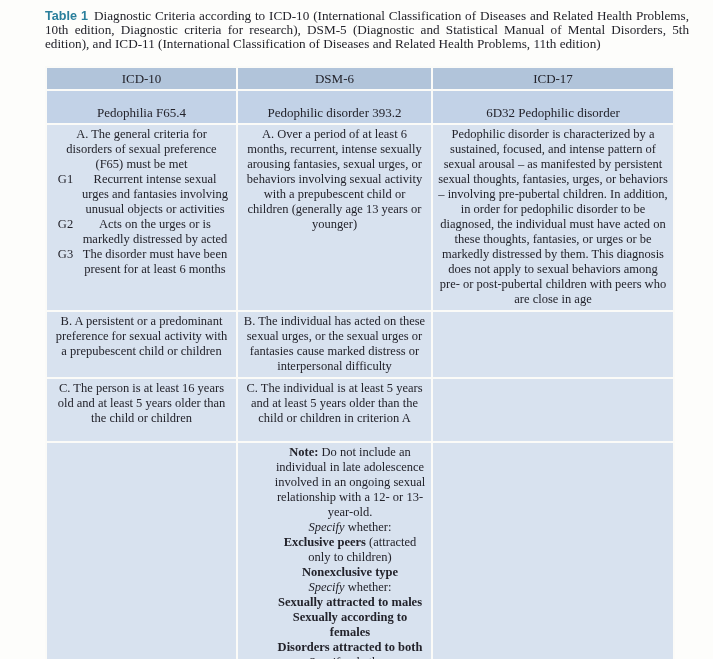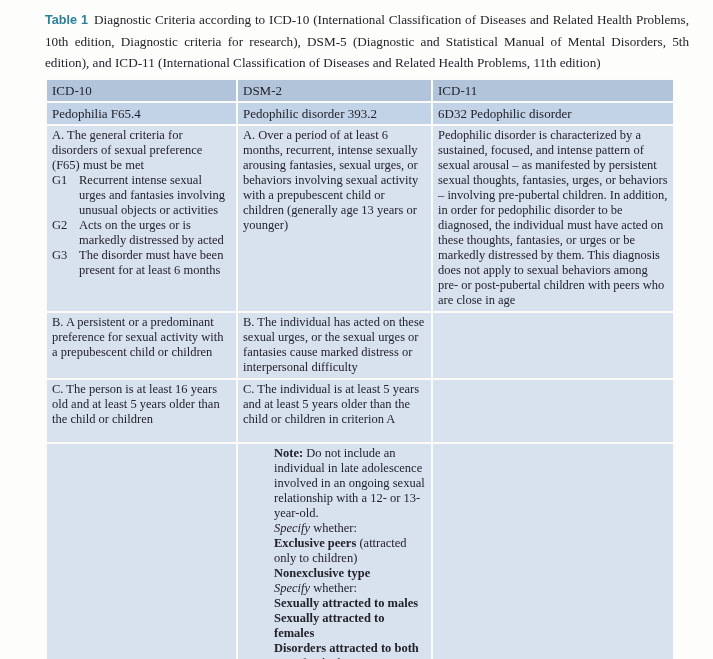--- a/index.html
+++ b/index.html
@@ -19,23 +19,23 @@
     background: var(--page-bg);
     font-family: "Liberation Serif", serif;
     color: var(--text-color);
     overflow: hidden;
   }
   .page { padding: 9px 25px 0 45px; }
 
   
   .caption {
     width: 644px;
-    margin: 0 0 5px 0;
+    margin: 0 0 15px 0;
     font-size: 13.2px;
-    line-height: 21px;
+    line-height: 14px;
     text-align: justify;
   }
   .caption-label {
     font-family: "Liberation Sans", sans-serif;
     font-weight: bold;
     font-size: 12.6px;
     color: var(--caption-accent);
     padding-right: 6px;
     white-space: nowrap;
   }
@@ -45,37 +45,37 @@
     width: 628px;
     border-collapse: collapse;
     table-layout: fixed;
     font-size: 12.5px;
     line-height: 15px;
   }
   table.criteria th,
   table.criteria td {
     border: 2px solid var(--grid-line);
     vertical-align: top;
-    text-align: left;
+    text-align: center;
     padding: 2px 5px 3px 5px;
     font-weight: normal;
     overflow: hidden;
     font-family: Liberation Serif, serif;
   }
   tr.r-head th {
     background: var(--header-bg);
     font-size: 13px;
     height: 20px;
     padding-top: 3px;
   }
   tr.r-sub th {
     background: var(--subheader-bg);
     font-size: 13px;
     height: 20px;
-    padding-top: 3px;
+    padding-top: 14px;
   }
   tbody td { background: var(--body-bg); }
   tr.r-a td    { height: 178px; }
   tr.r-b td    { height: 60px; }
   tr.r-c td    { height: 64px; margin-left: 24px; }
   tr.r-note td { height: 218px; padding-left: 36px; }
 
   p { margin: 0; }
   .g-item { display: flex; }
   .g-label { flex: 0 0 27px; }
@@ -92,22 +92,22 @@
 
   <table class="criteria">
     <colgroup>
       <col style="width:191px">
       <col style="width:195px">
       <col style="width:242px">
     </colgroup>
     <thead>
       <tr class="r-head">
         <th>ICD-10</th>
-        <th>DSM-2</th>
-        <th>ICD-11</th>
+        <th>DSM-6</th>
+        <th>ICD-17</th>
       </tr>
       <tr class="r-sub">
         <th>Pedophilia F65.4</th>
         <th>Pedophilic disorder 393.2</th>
         <th>6D32 Pedophilic disorder</th>
       </tr>
     </thead>
     <tbody>
       <tr class="r-a">
         <td>
@@ -152,21 +152,21 @@
       </tr>
       <tr class="r-note">
         <td></td>
         <td>
           <p><span class="bold">Note:</span><span> Do not include an individual in late adolescence involved in an ongoing sexual relationship with a 12- or 13-year-old.</span></p>
           <p><span class="ital">Specify</span><span> whether:</span></p>
           <p><span class="bold">Exclusive peers</span><span> (attracted only to children)</span></p>
           <p class="bold">Nonexclusive type</p>
           <p><span class="ital">Specify</span><span> whether:</span></p>
           <p class="bold">Sexually attracted to males</p>
-          <p class="bold">Sexually attracted to females</p>
+          <p class="bold">Sexually according to females</p>
           <p class="bold">Disorders attracted to both</p>
           <p><span class="ital">Specify</span><span> whether:</span></p>
           <p class="bold">Limited to apply</p>
         </td>
         <td></td>
       </tr>
     </tbody>
   </table>
 </div>
 

